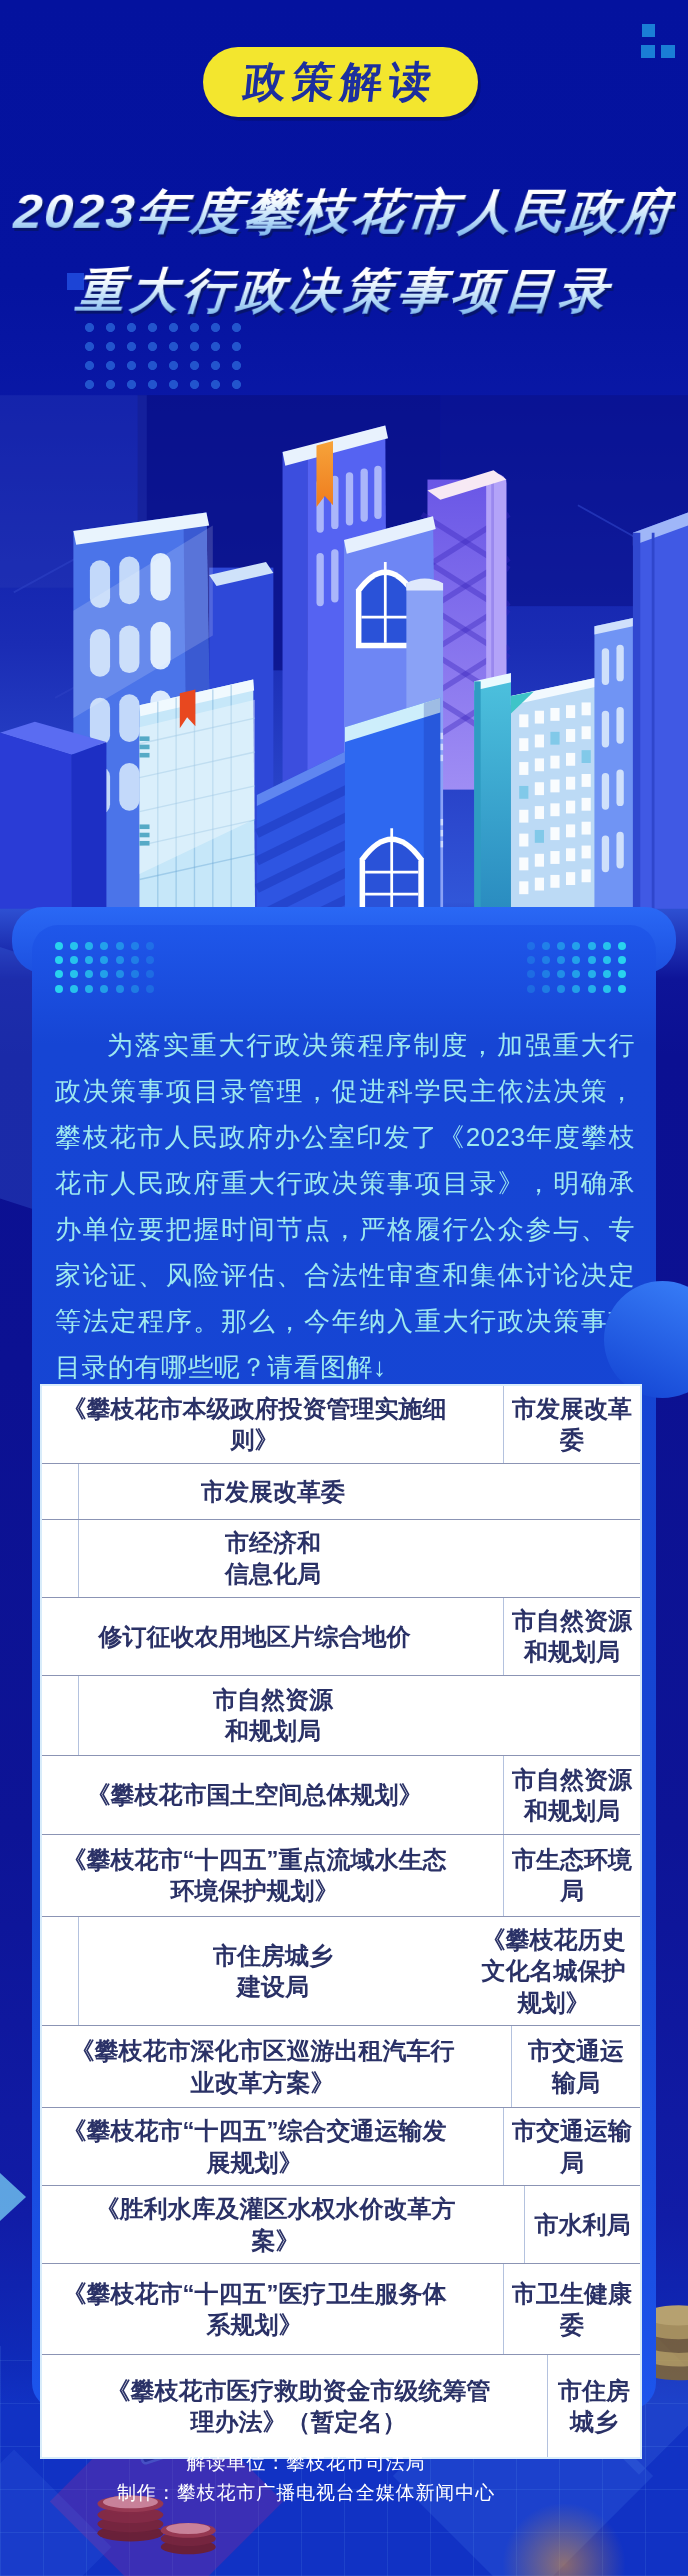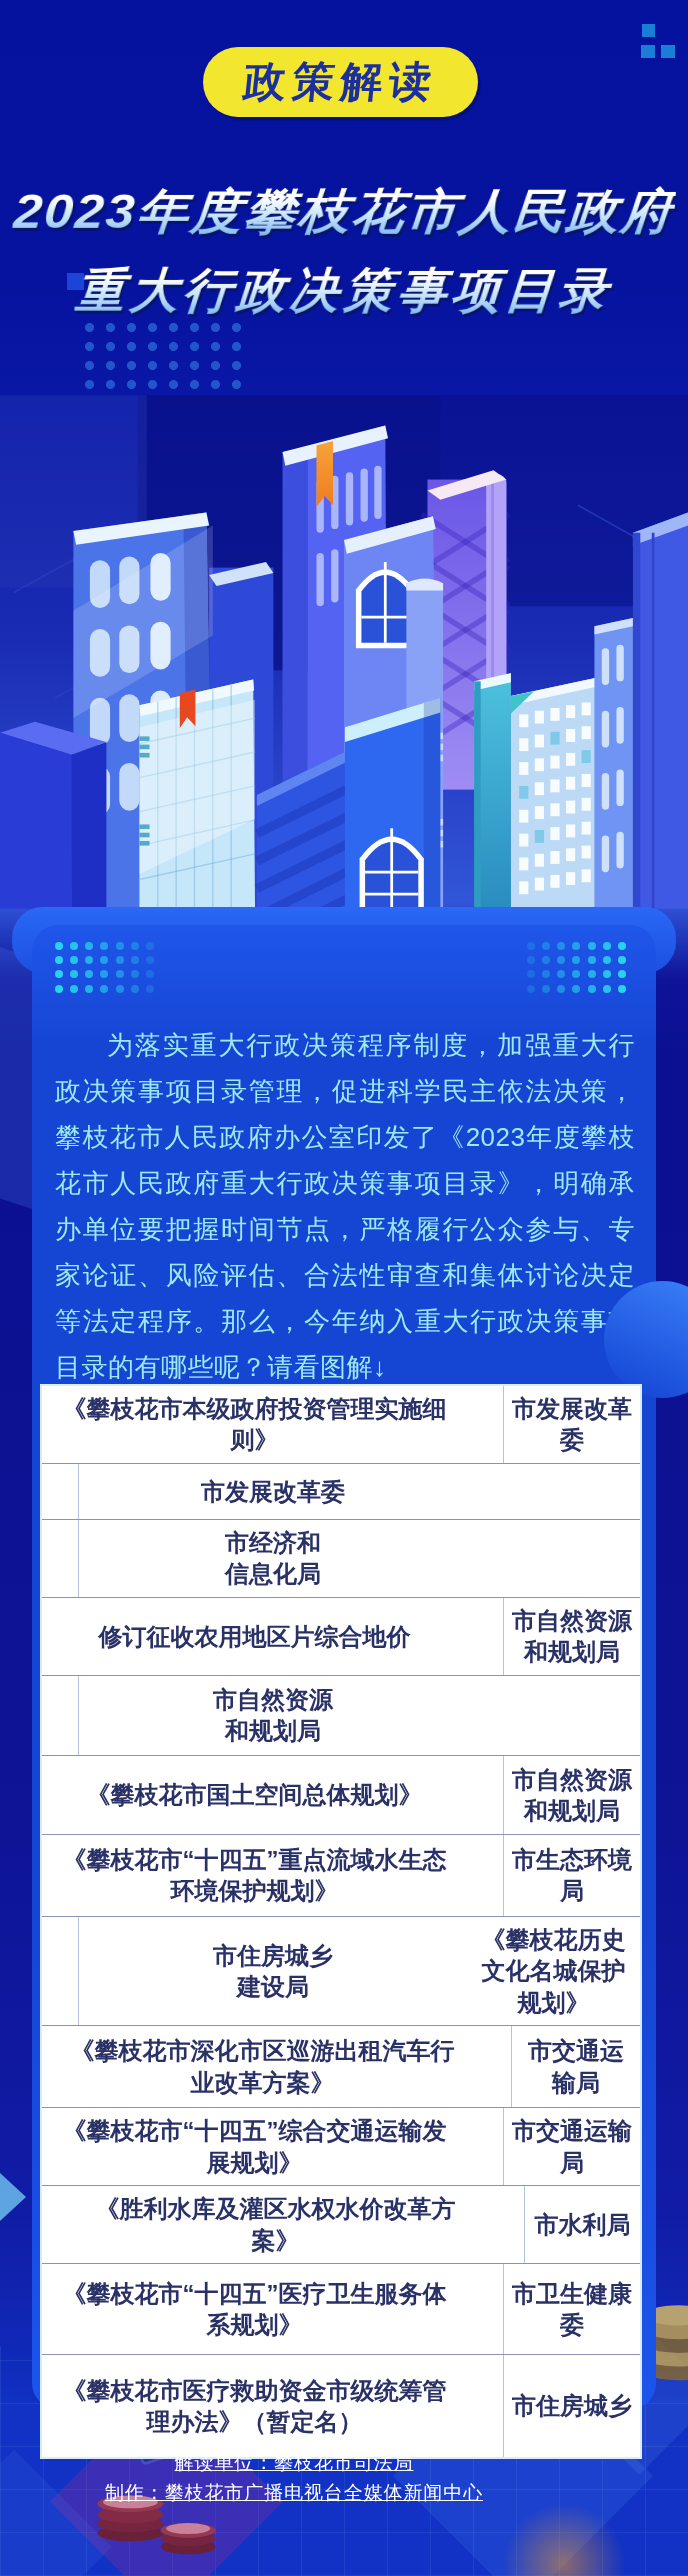--- a/index.html
+++ b/index.html
@@ -49,22 +49,22 @@
     background:linear-gradient(205deg,#3b82fa,#1242d2);z-index:3;}
   
   .table{position:absolute;left:40px;top:1384px;width:602px;z-index:4;background:#ffffff;
     border:2.8px solid #d8ecfa;box-sizing:border-box;}
   .trow{display:grid;grid-template-columns:425px 1fr;border-bottom:1.8px solid #8b94b4;}
   .trow:last-child{border-bottom:none;}
   .tcell{display:flex;align-items:center;justify-content:center;text-align:center;
     font-size:24px;font-weight:700;color:#2a3166;line-height:1.3;padding:7.3px 11px;box-sizing:border-box;}
   .tcell.dept{border-left:1.8px solid #b4c2de;white-space:pre-line;padding:7.3px 5.5px;margin-left:36px;}
   
-  .credit{position:absolute;left:4px;width:580px;text-align:center;color:#ffffff;z-index:5;
-    font-size:19px;letter-spacing:0.9px;text-decoration:underline;}
+  .credit{position:absolute;left:16px;width:580px;text-align:center;color:#ffffff;z-index:5;
+    font-size:19px;letter-spacing:0.9px;}
   .credit1{top:2450px;} .credit2{top:2480px;}
   
   .grid-overlay{position:absolute;left:0;top:2346px;width:688px;height:230px;z-index:0;
     background-image:
       repeating-linear-gradient(90deg,rgba(140,210,255,.10) 0 0.9px,transparent 0.9px 43px),
       repeating-linear-gradient(0deg,rgba(140,210,255,.10) 0 0.9px,transparent 0.9px 43px);}
   .diamond{position:absolute;transform:rotate(45deg);z-index:0;}
   .d-purple{left:84px;top:2419px;width:165px;height:165px;background:rgba(150,45,150,.32);}
   .d-blue1{left:431px;top:2384px;width:184px;height:184px;background:rgba(100,160,255,.14);}
   .d-blue2{left:584px;top:2342px;width:110px;height:110px;background:rgba(120,180,255,.12);}
@@ -428,21 +428,21 @@
     <div class="trow" style="min-height: 61px; padding-left: 21px;">
       <div class="tcell item">《胜利水库及灌区水权水价改革方案》</div>
       <div class="tcell dept">市水利局</div>
     </div>
 
     <div class="trow" style="min-height: 90px;">
       <div class="tcell item">《攀枝花市“十四五”医疗卫生服务体系规划》</div>
       <div class="tcell dept">市卫生健康委</div>
     </div>
 
-    <div class="trow" style="min-height: 102px;">
+    <div class="trow" style="min-height: 102px; padding-left: 44px;">
       <div class="tcell item">《攀枝花市医疗救助资金市级统筹管理办法》（暂定名）</div>
       <div class="tcell dept">市住房城乡</div>
     </div>
   </div>
 
   <div class="grid-overlay"></div>
   <div class="diamond d-purple"></div>
   <div class="diamond d-blue1"></div>
   <div class="diamond d-blue2"></div>
   <div class="diamond d-blue3"></div>

